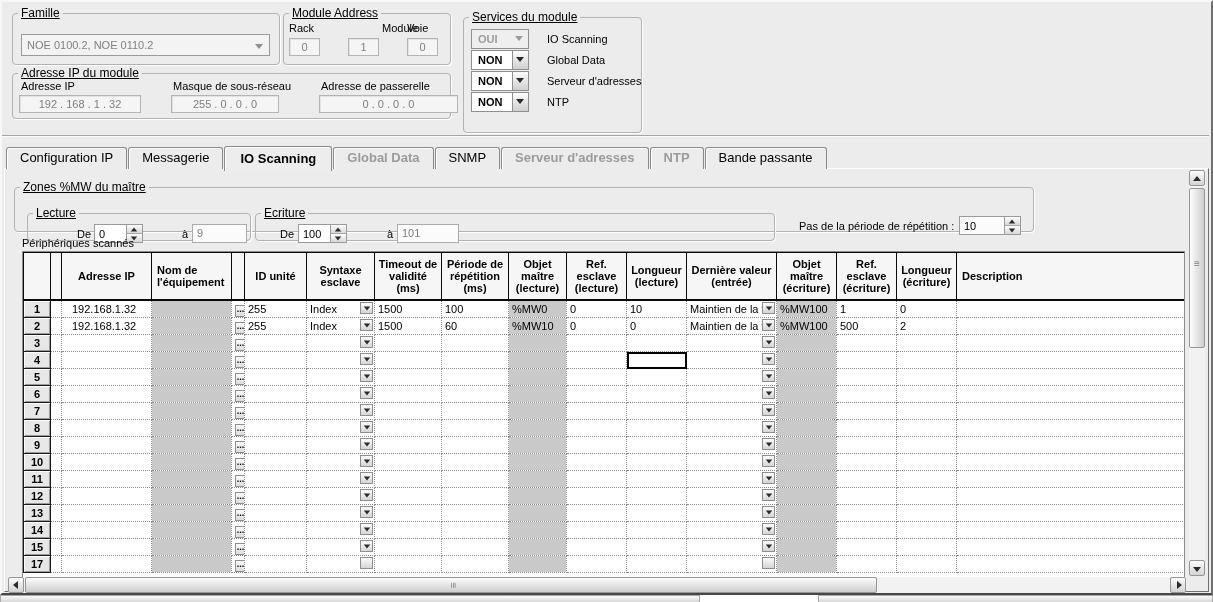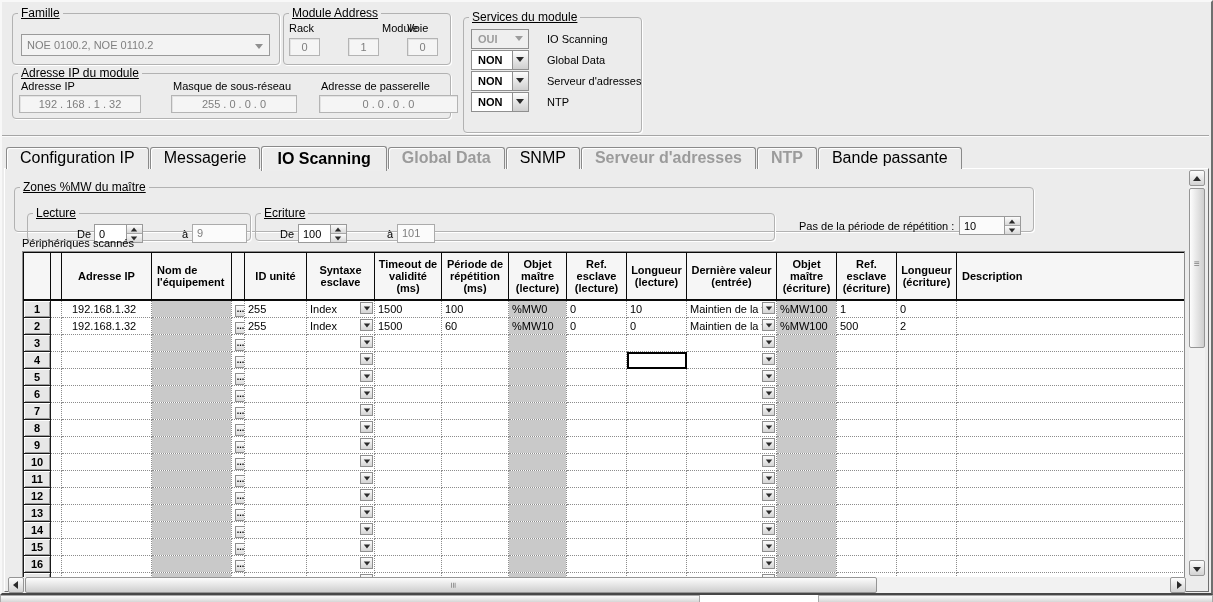--- a/index.html
+++ b/index.html
@@ -46,21 +46,21 @@
   .spin .sval{width:32px;background:#FFF;border:1px solid #9A9A9A;border-right:none;
               padding:3px 0 0 4px;box-sizing:border-box;}
   .spin .sbtns{width:17px;display:flex;flex-direction:column;border:1px solid #9A9A9A;box-sizing:border-box;}
   .spin .sb{flex:1;position:relative;background:linear-gradient(#FCFCFC,#D8D8D8);}
   .spin .sb+.sb{border-top:1px solid #A8A8A8;}
   .spin .sb i{position:absolute;left:3px;top:2px;transform:scale(.8);}
   
   #divider{left:2px;top:135px;width:1207px;height:0;border-top:1px solid #A5A5A5;border-bottom:1px solid #FBFBFB;}
   
   #tabs{left:6px;top:141px;height:28px;display:flex;align-items:flex-end;}
-  .tab{line-height:14px;font-size:16px;padding:3px 13px 4px;background:#ECECEC;
+  .tab{line-height:14px;font-size:13px;padding:3px 13px 4px;background:#ECECEC;
        border:1px solid #8A8A8A;border-bottom:none;border-radius:3px 3px 0 0;margin-right:1px;
        box-shadow:inset 1px 1px 0 #FFF;position:relative;z-index:1;white-space:nowrap;}
   .tab.disabled{color:#9B9B9B;font-weight:bold;}
   .tab.active{font-weight:bold;padding:5px 15px;margin-bottom:-2px;z-index:5;background:#EDEDED;}
   #tabpage{left:4px;top:168px;width:1205px;height:424px;background:#ECECEC;box-sizing:border-box;
            border:1px solid;border-color:#FFFFFF #6F6F6F #6F6F6F #FFFFFF;}
   
   #zones{left:14px;top:180px;width:1018px;height:50px;}
   #zone-lecture{left:12px;top:12px;width:222px;height:33px;}
   #zone-ecriture{left:240px;top:12px;width:518px;height:33px;}
@@ -174,21 +174,21 @@
       </div>
     </div>
 </fieldset>
 
 <fieldset class="gb" style="left:12px;top:66px;width:437px;height:51px;">
   <legend>Adresse IP du module</legend>
   <div id="ip-fields" style="position:relative;height:34px;">
       <span class="fld-label" style="left: 8px; top: 0px;">Adresse IP</span>
       <span class="disabled-box" style="left: 6px; top: 15px; width: 122px; height: 18px;">192 . 168 . 1 . 32</span>
       <span class="fld-label" style="left: 160px; top: 0px;">Masque de sous-réseau</span>
-      <span class="disabled-box" style="left: 158px; top: 15px; width: 126px; height: 18px;">255 . 0 . 0 . 0</span>
+      <span class="disabled-box" style="left: 158px; top: 15px; width: 108px; height: 18px;">255 . 0 . 0 . 0</span>
       <span class="fld-label" style="left: 308px; top: 0px;">Adresse de passerelle</span>
       <span class="disabled-box" style="left: 306px; top: 15px; width: 139px; height: 18px;">0 . 0 . 0 . 0</span>
     </div>
 </fieldset>
 
 <div id="divider" class="abs"></div>
 
 <div id="tabs" class="abs">
     <div class="tab">Configuration IP</div>
     <div class="tab">Messagerie</div>
@@ -230,21 +230,21 @@
       <span class="sbtns">
           <span class="sb">
             <i class="tri-up"></i>
           </span>
           <span class="sb">
             <i class="tri-dn"></i>
           </span>
         </span>
     </div>
     <span class="zlbl" style="left:131px;">à</span>
-    <span class="txtbox" style="left:141px;top:4px;width:38px;">101</span>
+    <span class="txtbox" style="left:141px;top:4px;width:62px;">101</span>
   </fieldset>
 
   <span class="abs" style="left:784px;top:26px;">Pas de la période de répétition :</span>
   <div class="spin" style="left:944px;top:22px;">
     <span class="sval" style="width:45px;background:#FBFBFB;">10</span>
     <span class="sbtns">
         <span class="sb">
           <i class="tri-up"></i>
         </span>
         <span class="sb">
@@ -689,47 +689,20 @@
             <span class="ddbtn">
               <i class="tri-dn"></i>
             </span>
           </td>
           <td class="gray"></td>
           <td></td>
           <td></td>
           <td></td>
         </tr>
         <tr>
-          <td class="rownum">16</td>
-          <td></td>
-          <td class="c-ip"></td>
-          <td class="gray"></td>
-          <td class="btncol"><span class="dots">...</span></td>
-          <td></td>
-          <td class="dd">
-            <span class="ddbtn">
-              <i class="tri-dn"></i>
-            </span>
-          </td>
-          <td></td>
-          <td></td>
-          <td class="gray"></td>
-          <td></td>
-          <td></td>
-          <td class="dd">
-            <span class="ddbtn">
-              <i class="tri-dn"></i>
-            </span>
-          </td>
-          <td class="gray"></td>
-          <td></td>
-          <td></td>
-          <td></td>
-        </tr>
-        <tr>
           <td class="rownum">17</td>
           <td></td>
           <td class="c-ip"></td>
           <td class="gray"></td>
           <td class="btncol"><span class="dots">...</span></td>
           <td></td>
           <td class="dd">
             <span class="ddbtn"></span>
           </td>
           <td></td>

